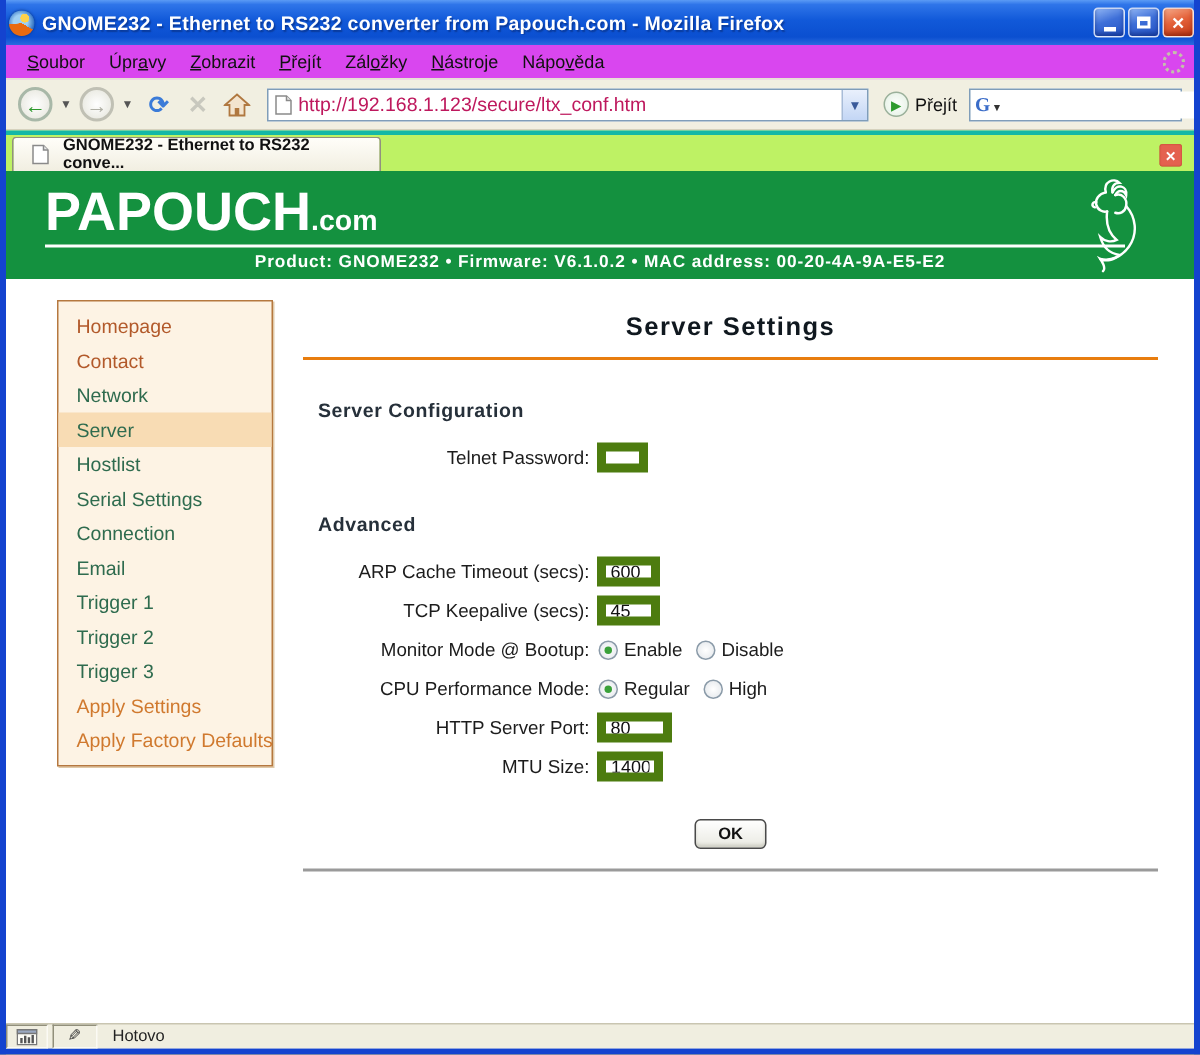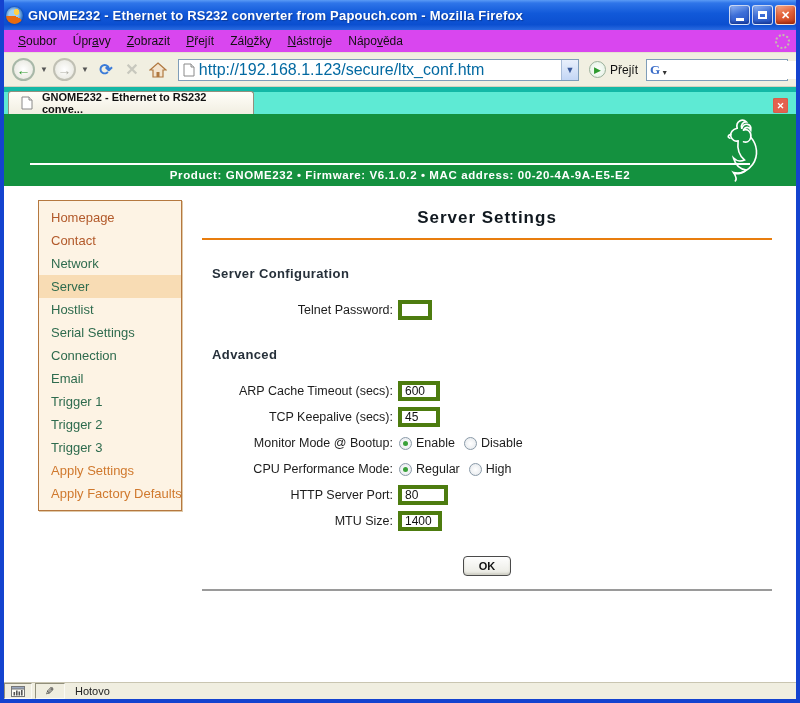--- a/index.html
+++ b/index.html
@@ -69,21 +69,21 @@
   .stop{ color:#c8c8be; }
   .home svg{ display:block; }
 
   .urlbox{
     flex:1; height:22px; margin:0 6px 0 6px; background:#fff;
     border:1px solid #7f9db9; display:flex; align-items:center;
   }
   .doc-ico{ flex:0 0 12px; margin:0 4px; }
   .url-input{
     flex:1; border:none; outline:none; font-family:"Liberation Sans",sans-serif;
-    font-size:16px; color:#0369a1; height:18px;
+    font-size:13px; color:#be185d; height:18px;
   }
   .url-drop{
     flex:0 0 17px; height:20px; border-left:1px solid #a8bcd8;
     background:linear-gradient(#e9f0fc,#c3d6f5); color:#3a5a9a; font-size:9px;
     display:flex;align-items:center;justify-content:center;
   }
   .gobtn{ display:flex; align-items:center; gap:4px; padding:0 6px 0 2px; font-size:12px; color:#111; }
   .go-ico{
     width:17px;height:17px;border-radius:50%;border:1px solid #9ab09a;
     background:radial-gradient(#fdfffd,#e2efe2);
@@ -93,21 +93,21 @@
   .searchbox{
     width:142px; height:22px; background:#fff; border:1px solid #7f9db9;
     display:flex; align-items:center; padding:0 3px;
   }
   .g-logo{ font-weight:bold; font-size:13px; color:#3a6cc8; font-family:"Liberation Serif",serif; }
   .g-caret{ font-size:7px; color:#333; margin:6px 2px 0 1px; }
   .search-input{ flex:1; border:none; outline:none; font-size:12px; height:18px; }
 
   
   .tabbar{
-    height:27px; flex:0 0 27px; background:#5eead4; border-top:5px solid #14b8a6;
+    height:27px; flex:0 0 27px; background:#bef264; border-top:3px solid #14b8a6;
     display:flex; align-items:flex-end; padding:0 4px; position:relative;
   }
   .tab{
     height:23px; width:246px; background:linear-gradient(#fffef9,#f1eee1);
     border:1px solid #91917e; border-bottom:none; border-radius:3px 3px 0 0;
     display:flex; align-items:center; gap:5px; padding:0 8px;
     font-size:11px; font-weight:bold; color:#111;
   }
   .tab-close{
     position:absolute; right:8px; top:6px; width:15px; height:15px; border-radius:2px;
@@ -143,25 +143,25 @@
   .side-item.active{ background:#f8dcb4; }
 
   
   .main{ flex:1; margin:0 24px 0 20px; }
   .page-title{
     text-align:center; font-size:17px; font-weight:bold; letter-spacing:1px;
     color:#10181f; margin-top:8px;
   }
   .orange-rule{ height:2px; background:#e87d0e; margin-top:10px; }
   .section-h{ font-size:13px; font-weight:bold; color:#26303a; margin:26px 0 0 10px; letter-spacing:.4px; }
-  .rows{ margin-top:16px; }
+  .rows{ margin-top:11px; }
   .frow{ display:flex; align-items:center; height:26px; }
   .flabel{ width:196px; text-align:right; font-size:12.5px; color:#1c1c1c; padding-right:5px; white-space:nowrap; }
   .tinput{
-    border:4px solid #4d7c0f; height:20px; font-size:12px; padding:1px 3px;
+    border:6px solid #4d7c0f; height:20px; font-size:12px; padding:1px 3px;
     font-family:"Liberation Sans",sans-serif; color:#111;
   }
   .w32{width:34px;} .w40{width:42px;} .w48{width:50px;} .w42{width:44px;}
   .radio{
     width:13px; height:13px; border-radius:50%; border:1px solid #8a9aa8;
     background:radial-gradient(#ffffff,#e2e6ea); display:inline-block; position:relative;
     margin:0 4px 0 1px; flex:0 0 13px;
   }
   .radio.checked::after{ content:""; position:absolute; inset:3px; border-radius:50%; background:#3aa13a; }
   .opt-label{ font-size:12.5px; color:#1c1c1c; margin-right:8px; }
@@ -270,20 +270,23 @@
       <span>GNOME232 - Ethernet to RS232 conve...</span>
     </div>
     <div class="tab-close">
         <span>✕</span>
       </div>
   </div>
 
   <div class="viewport">
 
     <div class="site-header">
+      <div class="logo">
+        <span class="big">PAPOUCH</span><span class="small">.com</span>
+      </div>
       <div class="logo-rule"></div>
       <div class="product-line">Product: GNOME232 • Firmware: V6.1.0.2 • MAC address: 00-20-4A-9A-E5-E2</div>
       <svg class="parrot" width="58" height="68" viewBox="0 0 64 74">
         <g fill="none" stroke="#ffffff" stroke-width="1.8" stroke-linecap="round">
           <path d="M30 13 C28 5 36 2 40 6 C36 6 34 9 35 13"></path>
           <path d="M35 13 C38 6 46 8 45 15 C43 11 39 11 37 15"></path>
           <path d="M37 15 C42 13 46 18 45 23 C44 28 40 29 37 28"></path>
           <path d="M30 13 C25 14 22 18 23 22 C24 26 28 28 31 27"></path>
           <path d="M23 20 C20 20 19 23 22 24"></path>
           <path d="M45 23 C52 31 54 43 47 53 C42 60 34 64 26 62"></path>

